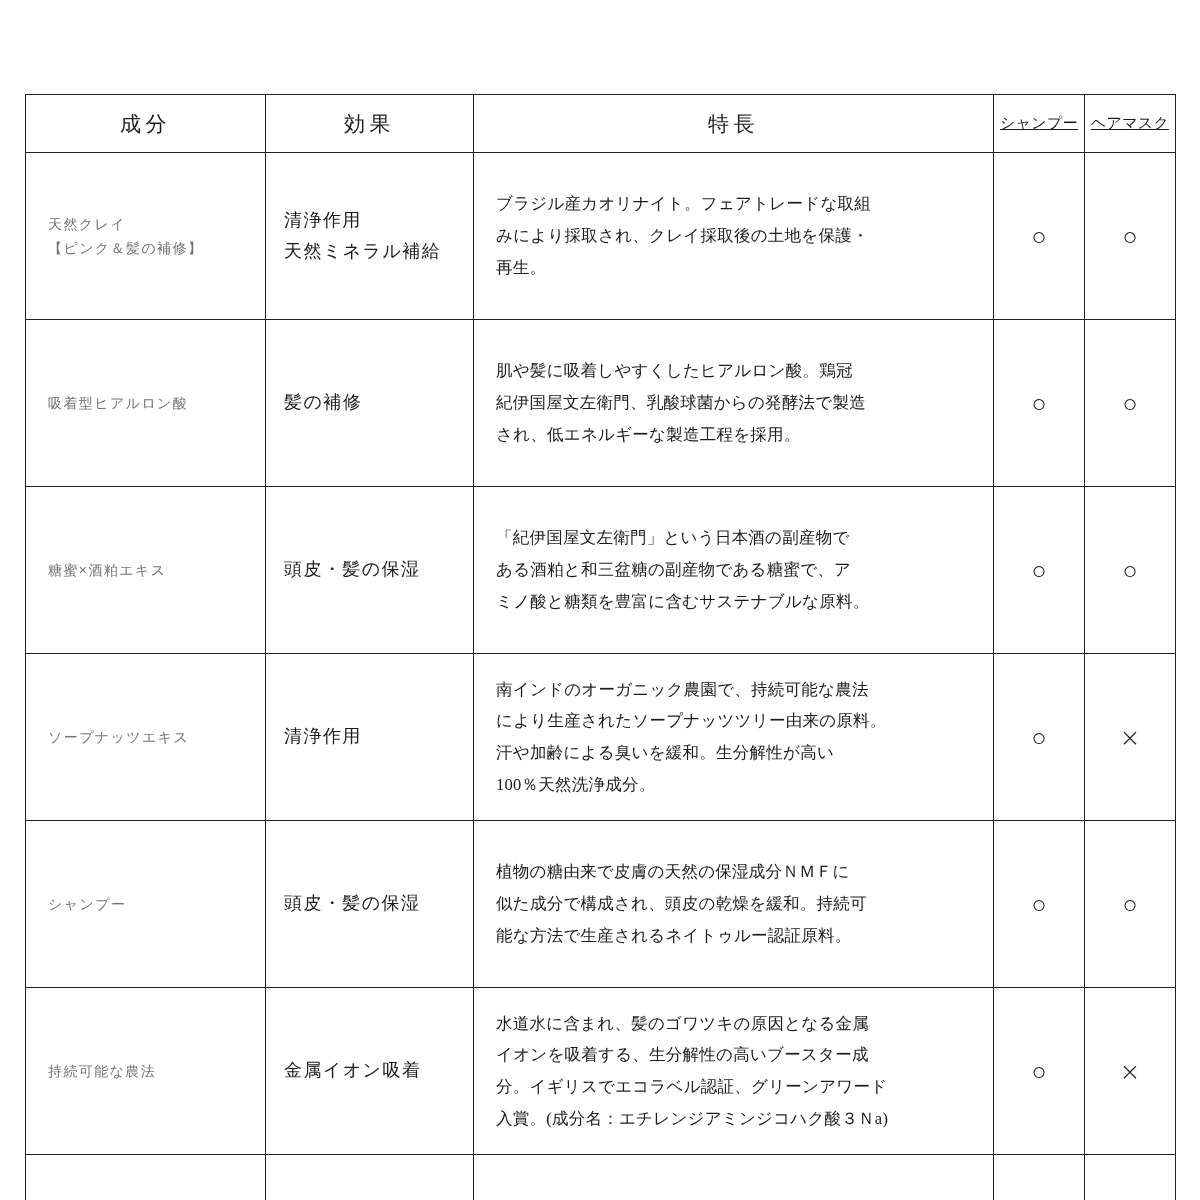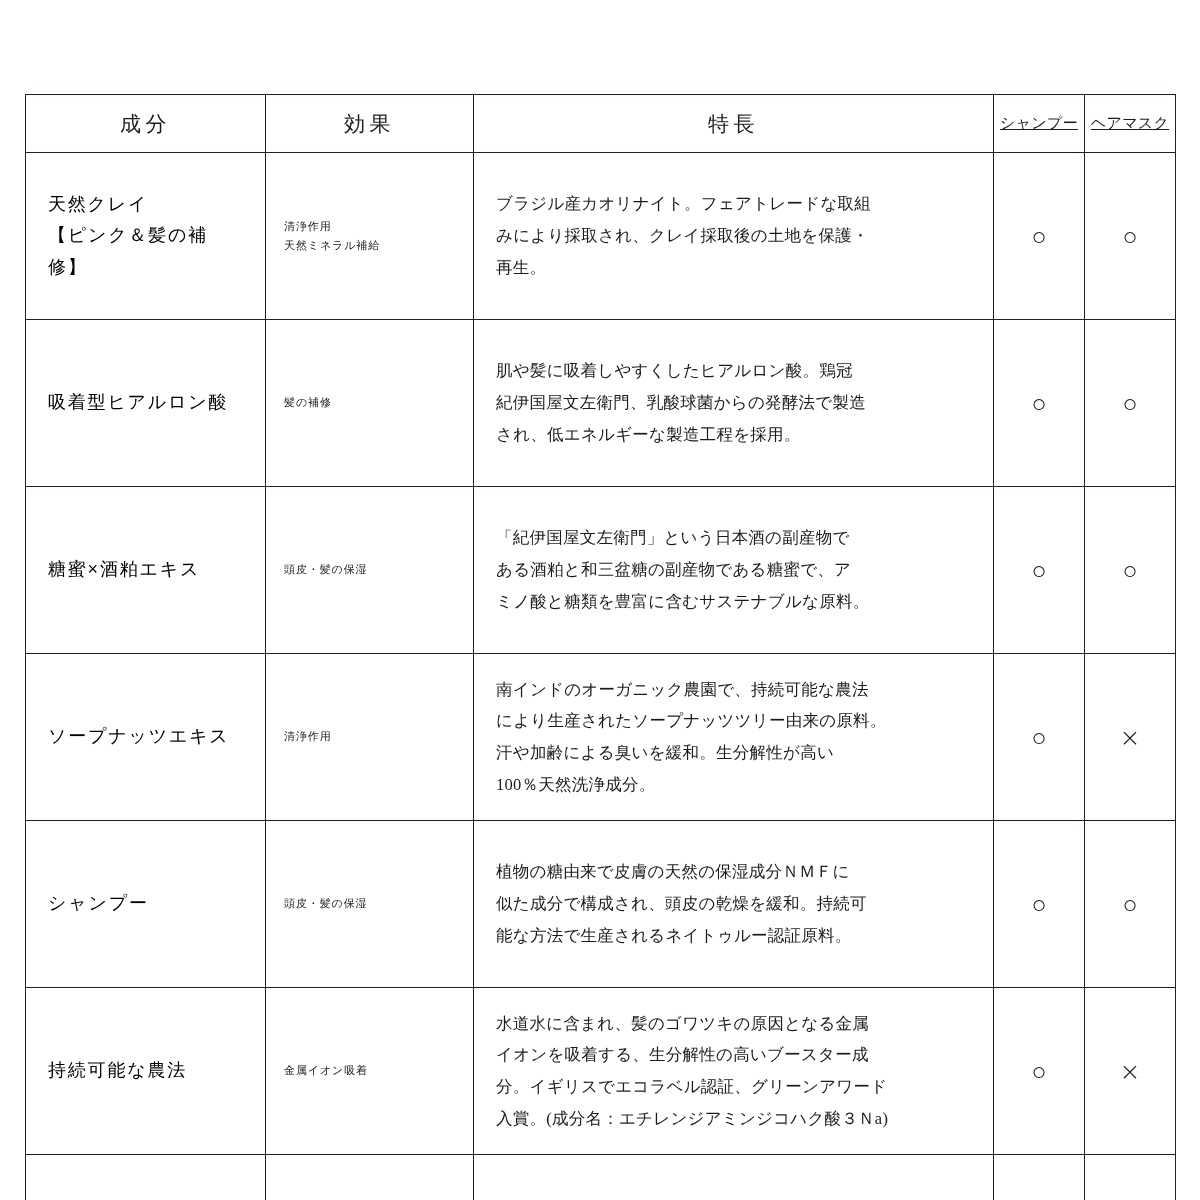--- a/index.html
+++ b/index.html
@@ -51,28 +51,28 @@
   thead th.small {
     font-size: 15px;
     letter-spacing: 0.02em;
     text-decoration: underline;
   }
   tbody td {
     height: 138px;
   }
   tbody td.name {
     padding: 0 18px 0 22px;
-    font-size: 18px;
+    font-size: 14px;
     letter-spacing: 0.1em;
     line-height: 1.75;
-    color: #000000;
+    color: #737373;
   }
   tbody td.effect {
     padding: 0 10px 0 18px;
-    font-size: 11px;
+    font-size: 18px;
     letter-spacing: 0.08em;
     line-height: 1.75;
     color: #1b1b1b;
   }
   tbody td.feature {
     padding: 14px 22px 14px 22px;
     font-size: 16.5px;
     letter-spacing: 0.015em;
     line-height: 1.92;
     color: #1b1b1b;

